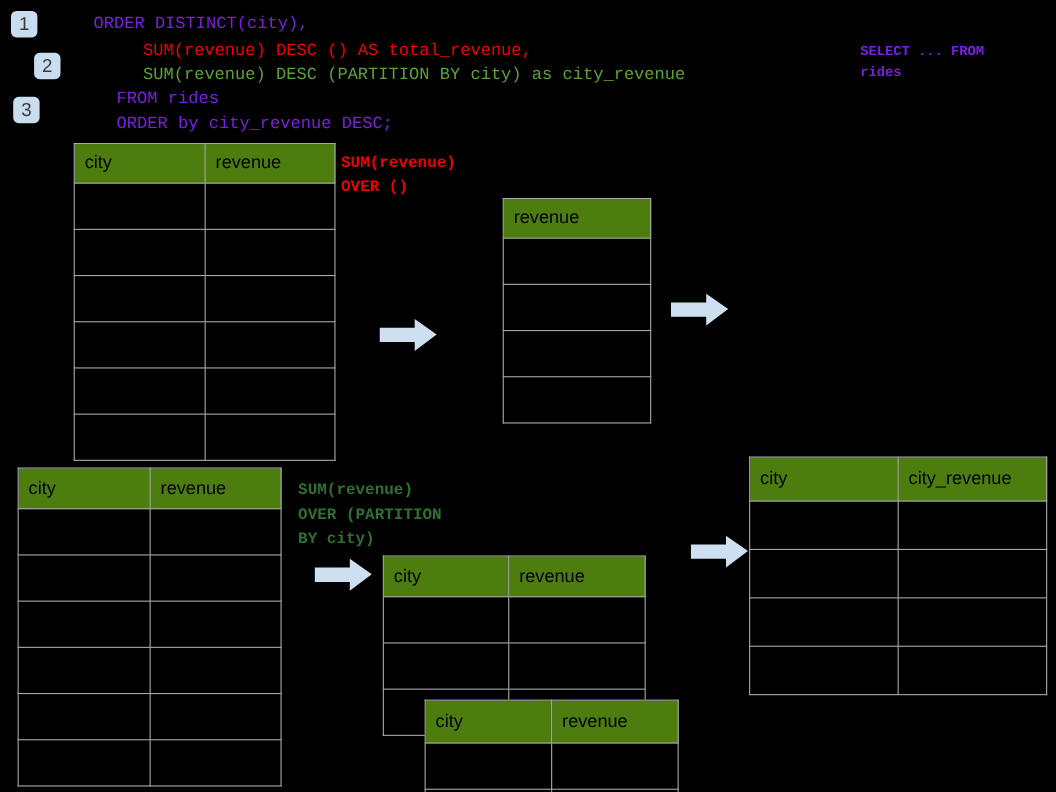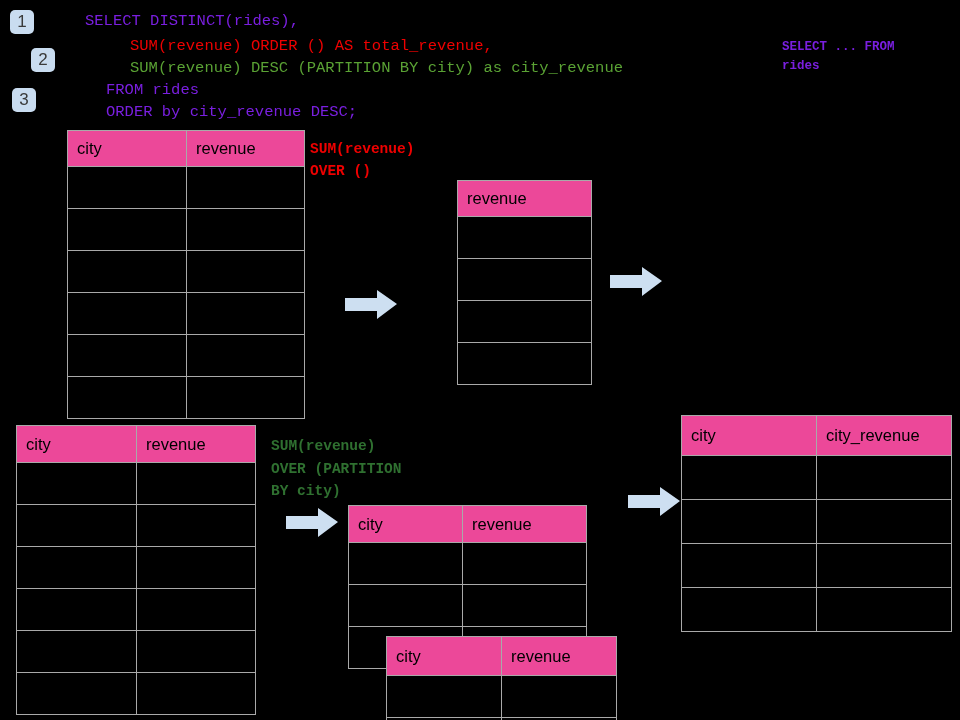--- a/index.html
+++ b/index.html
@@ -64,21 +64,21 @@
     table-layout: fixed;
     background: #000;
   }
   .tbl td {
     border: 1px solid #a9a9a9;
     background: #000000;
     padding: 0;
   }
   .tbl th {
     border: 1px solid #a9a9a9;
-    background: #ec4899;
+    background: #4d7c0f;
     color: #000000;
     font-family: "Liberation Sans", sans-serif;
     font-weight: normal;
     font-size: 16.5px;
     text-align: left;
     padding: 0 0 0 9px;
   }
 
   
   .arrow {
@@ -86,22 +86,22 @@
   }
 </style>
 </head>
 <body>
 
 <div class="badge" style="left:10px; top:10px;">1</div>
 <div class="badge" style="left:31px; top:48px;">2</div>
 <div class="badge" style="left:12px; top:88px;">3</div>
 
 <div style="position:absolute; left:0; top:0;">
-  <div class="sql sql-purple" style="left:85px;  top:11px;">SELECT DISTINCT(rides),</div>
-  <div class="sql sql-red" style="left:130px; top:36px;">SUM(revenue) ORDER () AS total_revenue,</div>
+  <div class="sql sql-purple" style="left:85px;  top:11px;">ORDER DISTINCT(city),</div>
+  <div class="sql sql-red" style="left:130px; top:36px;">SUM(revenue) DESC () AS total_revenue,</div>
   <div class="sql sql-green" style="left:130px; top:58px;">SUM(revenue) DESC (PARTITION BY city) as city_revenue</div>
   <div class="sql sql-purple" style="left:106px; top:80px;">FROM rides</div>
   <div class="sql sql-purple" style="left:106px; top:102px;">ORDER by city_revenue DESC;</div>
 </div>
 
 <div class="note note-small" style="left:750px; top:38px;margin-left:32px;">SELECT ... FROM
 rides</div>
 
 <div class="note note-red" style="left:310px; top:139px;">SUM(revenue)
 OVER ()</div>

